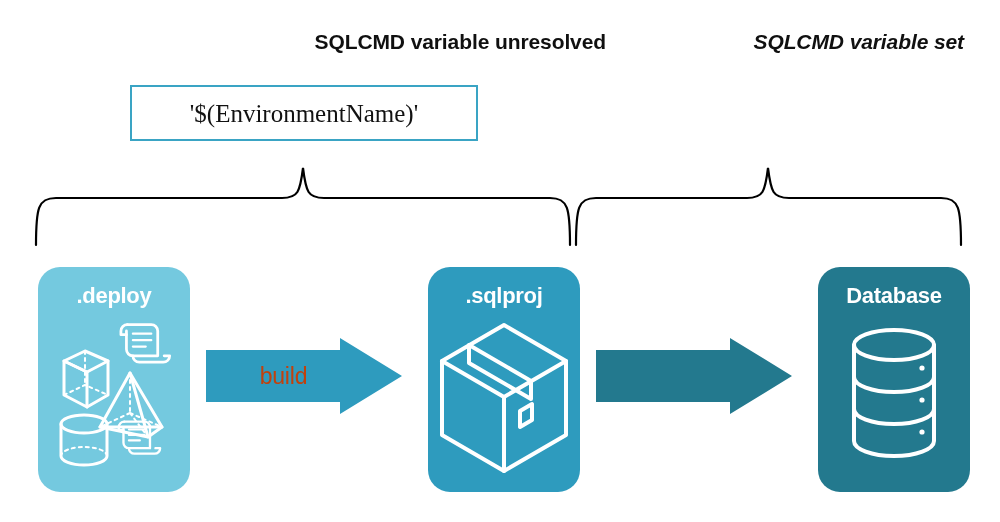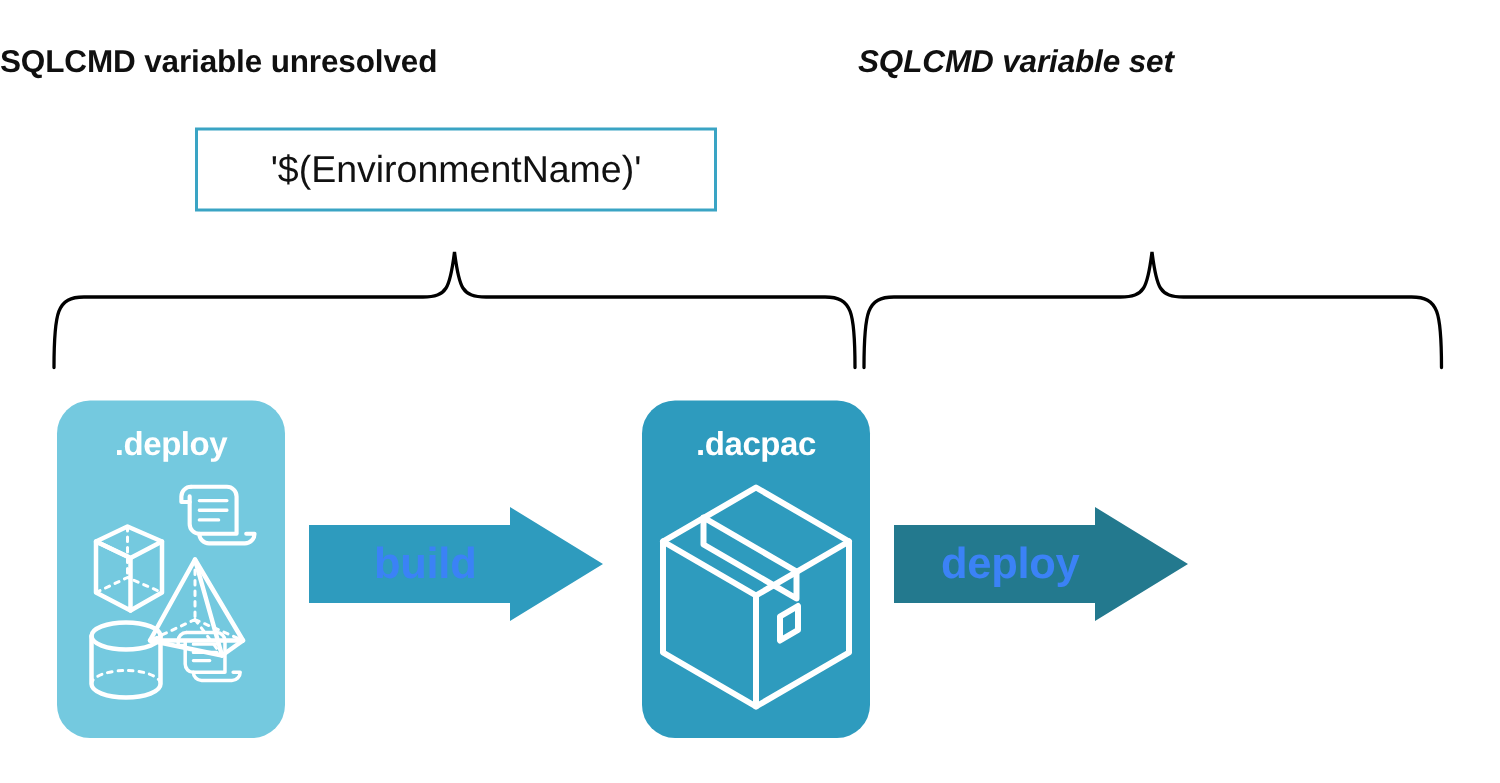--- a/index.html
+++ b/index.html
@@ -22,39 +22,39 @@
     height: 522px;
   }
 
   
   .heading {
     position: absolute;
     font-family: "Liberation Sans", sans-serif;
     font-weight: bold;
     font-size: 21px;
     color: #101010;
-    text-align: left;
+    text-align: right;
     white-space: nowrap;
     letter-spacing: -0.1px;
   }
   #heading-left  { left: 0;   top: 30px; width: 606px; }
   #heading-right { left: 572px; top: 30px; width: 392px; font-style: italic; }
 
   
   .code-box {
     position: absolute;
     border: 2px solid #3aa4c4;
     background: #ffffff;
     box-sizing: border-box;
     display: flex;
     align-items: center;
     justify-content: center;
   }
   .code-box span {
-    font-family: Liberation Sans, sans-serif;
+    font-family: Liberation Serif, serif;
     font-size: 25px;
     color: #111111;
     letter-spacing: 0px;
     line-height: 1;
   }
   #code-box-left  { left: 130px; top: 85px; width: 348px; height: 56px; }
   #code-box-right { left: 664px; top: 85px; width: 202px; height: 56px; }
 
   
   #braces {
@@ -107,24 +107,24 @@
   #arrow-deploy { left: 596px; }
   .arrow .arrow-label {
     position: absolute;
     left: 0;
     top: 0;
     width: 155px;
     height: 76px;
     display: flex;
     align-items: center;
     justify-content: center;
-    color: #3b82f6;
-    font-family: "Liberation Sans", sans-serif;
-    font-weight: bold;
-    font-size: 29px;
+    color: #c2410c;
+    font-family: "Liberation Sans", sans-serif;
+    font-weight: normal;
+    font-size: 23px;
     letter-spacing: -0.2px;
     pointer-events: none;
   }
 </style>
 </head>
 <body>
 
 <div id="stage">
 
   <div class="heading" id="heading-left">SQLCMD variable unresolved</div>
@@ -199,33 +199,46 @@
   </div>
 
   <div class="arrow" id="arrow-build">
     <svg viewBox="0 0 196 76" width="196" height="76">
       <path d="M 0,12 L 134,12 L 134,0 L 196,38 L 134,76 L 134,64 L 0,64 Z" fill="#2e9bbe"></path>
     </svg>
     <div class="arrow-label">build</div>
   </div>
 
   <div class="card" id="card-dacpac">
-    <div class="card-label">.dacpac</div>
+    <div class="card-label">.sqlproj</div>
     <svg class="card-art" viewBox="0 0 152 172">
       <g fill="none" stroke="#ffffff" stroke-width="4" stroke-linejoin="round" stroke-linecap="round">
         <path d="M 76,12 L 138,48 L 138,122 L 76,158 L 14,122 L 14,48 Z"></path>
         <path d="M 14,48 L 76,84 L 138,48"></path>
         <path d="M 76,84 L 76,158"></path>
         <path d="M 41,32 L 103,68 L 103,86 L 41,50 Z"></path>
         <path d="M 92,98 L 104,91 L 104,107 L 92,114 Z"></path>
       </g>
     </svg>
   </div>
 
   <div class="arrow" id="arrow-deploy">
     <svg viewBox="0 0 196 76" width="196" height="76">
       <path d="M 0,12 L 134,12 L 134,0 L 196,38 L 134,76 L 134,64 L 0,64 Z" fill="#23798e"></path>
     </svg>
-    <div class="arrow-label">deploy</div>
-  </div>
-
+  </div>
+
+  <div class="card" id="card-database">
+    <div class="card-label">Database</div>
+    <svg class="card-art" viewBox="0 0 152 172">
+      <g fill="none" stroke="#ffffff" stroke-width="4" stroke-linejoin="round" stroke-linecap="round">
+        <ellipse cx="76" cy="32" rx="40" ry="15"></ellipse>
+        <path d="M 36,32 L 36,128 A 40,15 0 0 0 116,128 L 116,32"></path>
+        <path d="M 36,64 A 40,15 0 0 0 116,64"></path>
+        <path d="M 36,96 A 40,15 0 0 0 116,96"></path>
+        <circle cx="104" cy="55" r="2.6" fill="#ffffff" stroke="none"></circle>
+        <circle cx="104" cy="87" r="2.6" fill="#ffffff" stroke="none"></circle>
+        <circle cx="104" cy="119" r="2.6" fill="#ffffff" stroke="none"></circle>
+      </g>
+    </svg>
+  </div>
 
 </div>
 
 </body></html>

